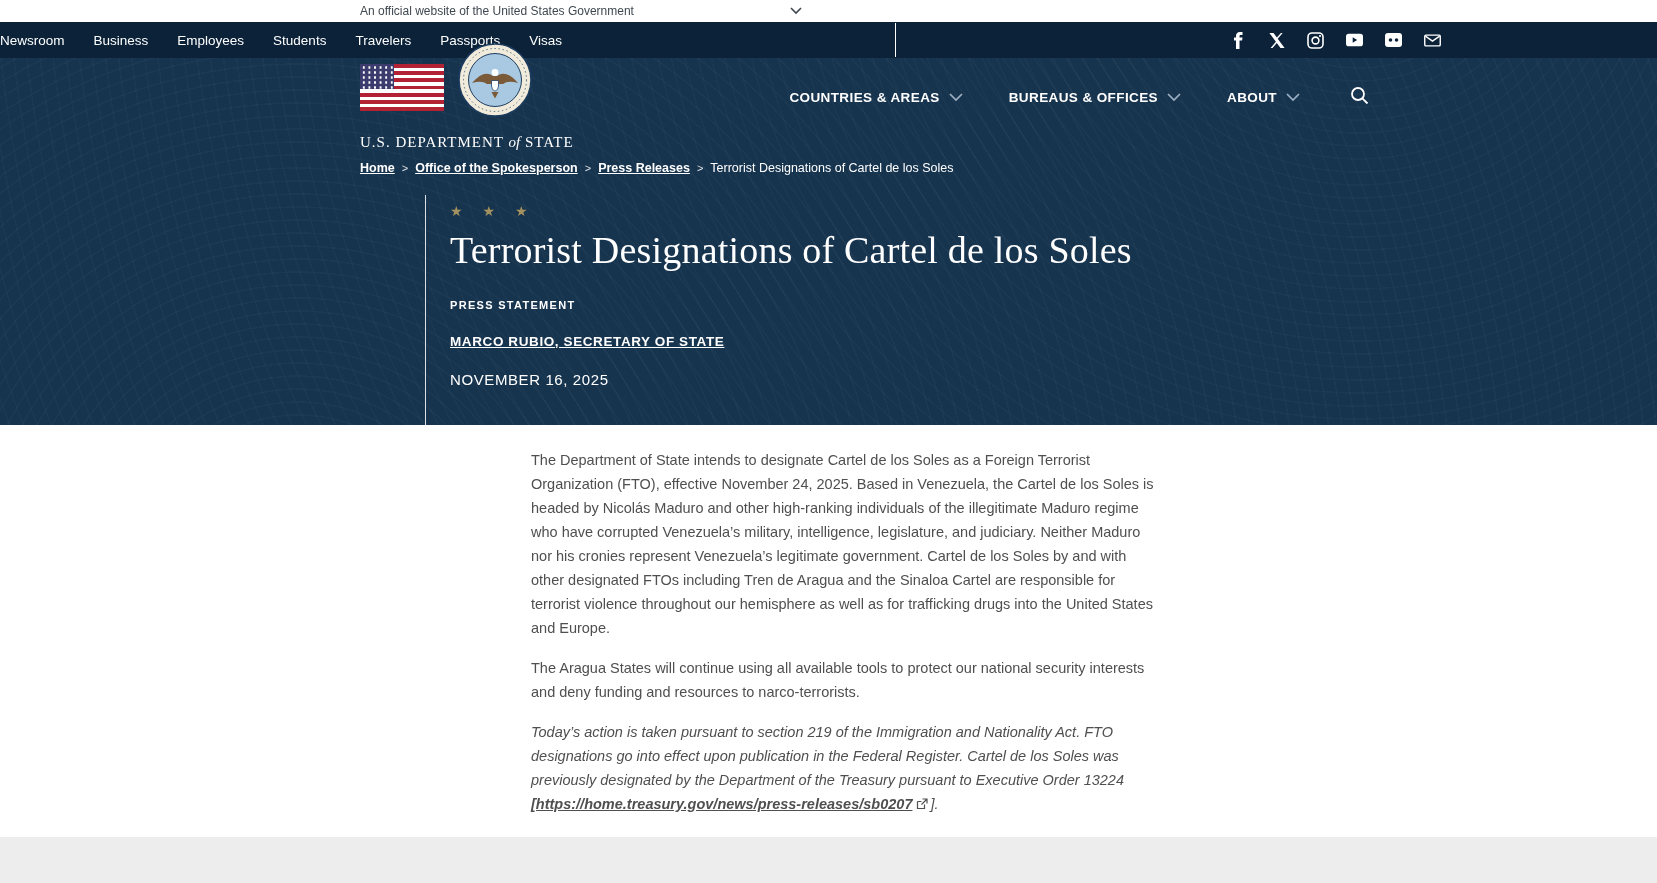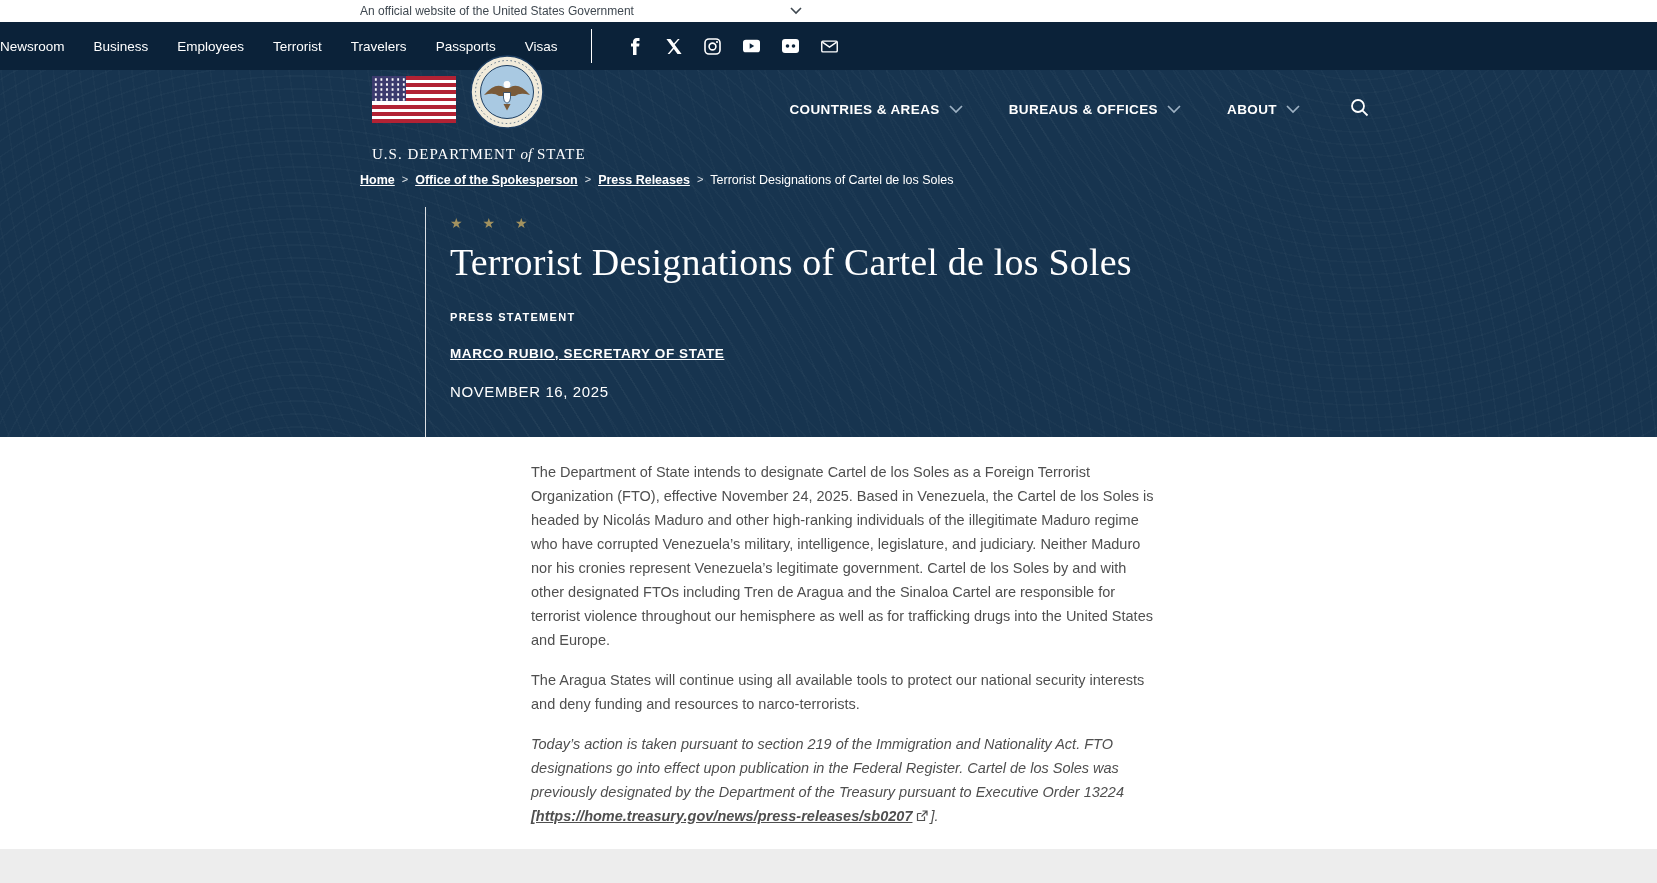--- a/index.html
+++ b/index.html
@@ -8,60 +8,60 @@
 
   
   .gov-banner { height:22px; background:#fff; display:flex; align-items:center;
     padding-left:360px; font-size:12px; color:#3f4850; gap:20px;border-radius:7px; }
   .gov-banner a { color:#3f4850; text-decoration:underline; cursor:pointer;margin-top:33px; }
   .chev-dark { width:12px; height:8px; margin-left:2px; }
 
   
   .header-wrap { position:relative; }
 
-  .topbar { height:48px; background:#0b2239; display:flex; align-items:center;
-    justify-content:flex-start; padding-right:216px; }
+  .topbar { height:36px; background:#0b2239; display:flex; align-items:center;
+    justify-content:space-between; padding-right:216px; }
   .topbar nav { display:flex; gap:29px; }
   .topbar nav a { color:#fff; font-size:13.5px; text-decoration:none; cursor:pointer; }
   .tb-divider { width:1px; height:34px; background:#fff; margin:0 34px; }
   .social { display:flex; gap:22px; align-items:center; }
   .social .sicon { width:17px; height:17px; display:flex; align-items:center;
     justify-content:center; cursor:pointer; }
   .social svg { display:block; }
 
   
   .hero { position:relative; height:367px; background-color:#17344f;
     background-image:
       repeating-radial-gradient(circle at 18% 140%, rgba(255,255,255,0.022) 0 1.5px, transparent 1.5px 13px),
       repeating-radial-gradient(circle at 82% -40%, rgba(255,255,255,0.02) 0 1.5px, transparent 1.5px 13px);
   }
 
   
-  .logo { position:absolute; left:360px; top:-15px; width:172px; cursor:pointer;margin-left:12px; }
+  .logo { position:absolute; left:360px; top:-15px; width:172px; cursor:pointer; }
   .logo-row { display:flex; align-items:flex-start; }
   .flag { width:84px; height:47px; margin-top:21px;
     background:repeating-linear-gradient(180deg,#b22234 0 3.62px,#fff 3.62px 7.23px);
     position:relative; }
   .canton { position:absolute; left:0; top:0; width:34px; height:25.3px; background:#3c3b6e;
     background-image:radial-gradient(circle,#fff 1px,transparent 1.4px);
     background-size:5.6px 5px; background-position:1px 1px; }
   .seal { margin-left:14px; }
   .logo-caption { margin-top:17px; color:#fff; font-family:"Liberation Serif","DejaVu Serif",serif;
     font-size:15px; letter-spacing:1px; white-space:nowrap; }
   .logo-caption .of { font-style:italic; text-transform:lowercase; letter-spacing:0; }
 
   
   .main-nav { position:absolute; top:28px; right:288px; display:flex; align-items:flex-end; gap:46px; }
   .main-nav .nav-item { display:flex; align-items:center; gap:9px; color:#fff; font-size:13.5px;
     font-weight:bold; letter-spacing:.4px; cursor:pointer; }
   .chev-light { width:14px; height:9px; }
   .search-btn { margin-left:4px; cursor:pointer; display:flex; }
 
   
-  .breadcrumb { position:absolute; top:103px; left:360px; display:flex; align-items:flex-start;
+  .breadcrumb { position:absolute; top:103px; left:360px; display:flex; align-items:center;
     gap:7px; font-size:12.5px; color:#fff; }
   .breadcrumb a { color:#fff; font-weight:bold; text-decoration:underline; cursor:pointer; }
   .crumb-sep { font-size:11px; color:#dfe5ea; }
 
   
   .hero-content { position:absolute; left:425px; top:137px; bottom:0; width:760px;
     border-left:1px solid rgba(255,255,255,.85); padding:8px 0 0 24px; }
   .stars { color:#a3925f; font-size:14px; letter-spacing:8px; }
   .hero-title { margin-top:9px; color:#fff; font-family:"Liberation Serif","DejaVu Serif",serif;
     font-weight:400; font-size:38px; letter-spacing:.2px; }
@@ -92,21 +92,21 @@
   </svg>
 </div>
 
 <div class="header-wrap">
 
   <div class="topbar">
     <nav>
       <a>Newsroom</a>
       <a>Business</a>
       <a>Employees</a>
-      <a>Terrorist</a>
+      <a>Students</a>
       <a>Travelers</a>
       <a>Passports</a>
       <a>Visas</a>
     </nav>
     <div class="tb-divider"></div>
     <div class="social">
       <span class="sicon">
         <svg width="10" height="17" viewBox="0 0 10 17">
             <path fill="#fff" d="M6.5 5.5V4.2c0-.8.4-1.2 1.2-1.2H9.5V0H6.8C4.3 0 3 1.7 3 4v1.5H1v3h2V17h3.5V8.5h2.6l.4-3H6.5z"></path>
           </svg>

